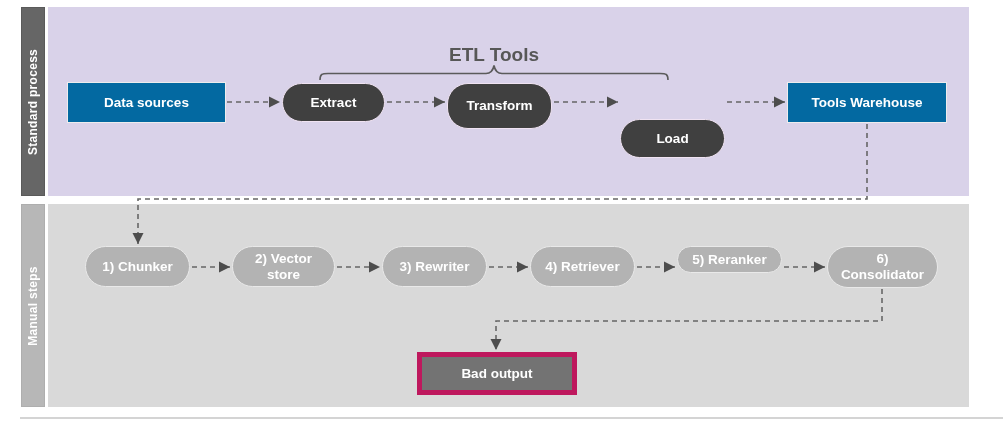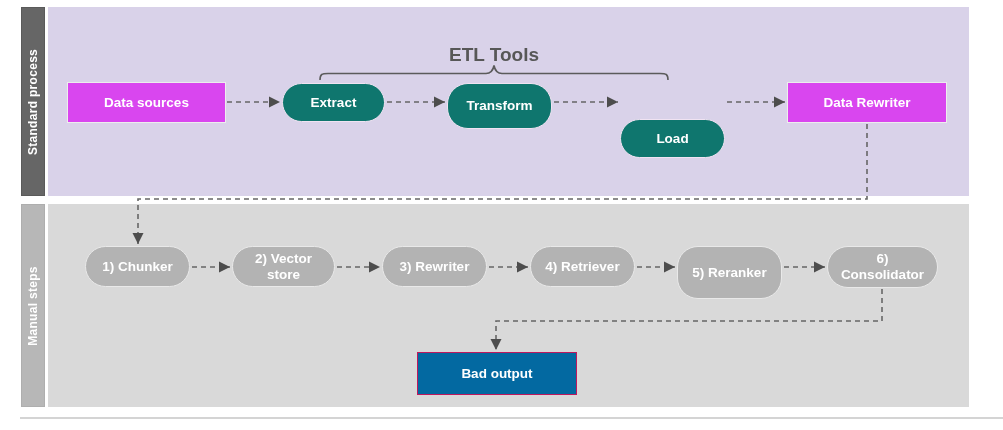--- a/index.html
+++ b/index.html
@@ -43,36 +43,36 @@
   
   .node {
     position: absolute;
     display: flex; align-items: center; justify-content: center;
     color: #ffffff; font-size: 13.5px; font-weight: bold;
     text-align: center;
     z-index: 3;
   }
   .node-label { white-space: pre-line; line-height: 16px; }
 
-  .rect-gray  { background: #d946ef; border: 1px solid #ededed; }
-  .pill-purple { background: #0f766e; border: 1.5px solid #f0e3f2; border-radius: 21px; }
+  .rect-gray  { background: #0369a1; border: 1px solid #ededed; }
+  .pill-purple { background: #404040; border: 1.5px solid #f0e3f2; border-radius: 21px; }
   .pill-gray   { background: #b3b3b3; border: 1.5px solid #e9e9e9; border-radius: 21px; }
-  .rect-yellow { background: #0369a1; border: 1px solid #be185d; }
+  .rect-yellow { background: #737373; border: 5px solid #be185d; }
 
   #node-data-sources   { left: 67px;  top: 82px;  width: 159px; height: 41px; }
   #node-extract        { left: 282px; top: 83px;  width: 103px; height: 39px; }
   #node-transform      { left: 447px; top: 83px;  width: 105px; height: 46px; }
   #node-load           { left: 620px; top: 83px;  width: 105px; height: 39px; margin-top: 36px; }
   #node-data-warehouse { left: 787px; top: 82px;  width: 160px; height: 41px; }
 
   #node-chunker        { left: 85px;  top: 246px; width: 105px; height: 41px; }
   #node-vector-store   { left: 232px; top: 246px; width: 103px; height: 41px; }
   #node-rewriter       { left: 382px; top: 246px; width: 105px; height: 41px; }
   #node-retriever      { left: 530px; top: 246px; width: 105px; height: 41px; }
-  #node-reranker       { left: 677px; top: 246px; width: 105px; height: 53px; }
+  #node-reranker       { left: 677px; top: 246px; width: 105px; height: 27px; }
   #node-consolidator   { left: 827px; top: 246px; width: 111px; height: 42px; }
   #node-bad-output     { left: 417px; top: 352px; width: 160px; height: 43px; }
 
   
   .group-label {
     position: absolute; left: 494px; top: 44px;
     transform: translateX(-50%);
     color: #575757; font-size: 19px; font-weight: bold;
     z-index: 3; white-space: nowrap;
   }
@@ -135,21 +135,21 @@
   <div class="node pill-purple" id="node-extract">
     <span class="node-label">Extract</span>
   </div>
   <div class="node pill-purple" id="node-transform">
     <span class="node-label">Transform</span>
   </div>
   <div class="node pill-purple" id="node-load">
     <span class="node-label">Load</span>
   </div>
   <div class="node rect-gray" id="node-data-warehouse">
-    <span class="node-label">Data Rewriter</span>
+    <span class="node-label">Tools Warehouse</span>
   </div>
 
   <div class="node pill-gray" id="node-chunker">
     <span class="node-label">1) Chunker</span>
   </div>
   <div class="node pill-gray" id="node-vector-store">
     <span class="node-label">2) Vector
 store</span>
   </div>
   <div class="node pill-gray" id="node-rewriter">

